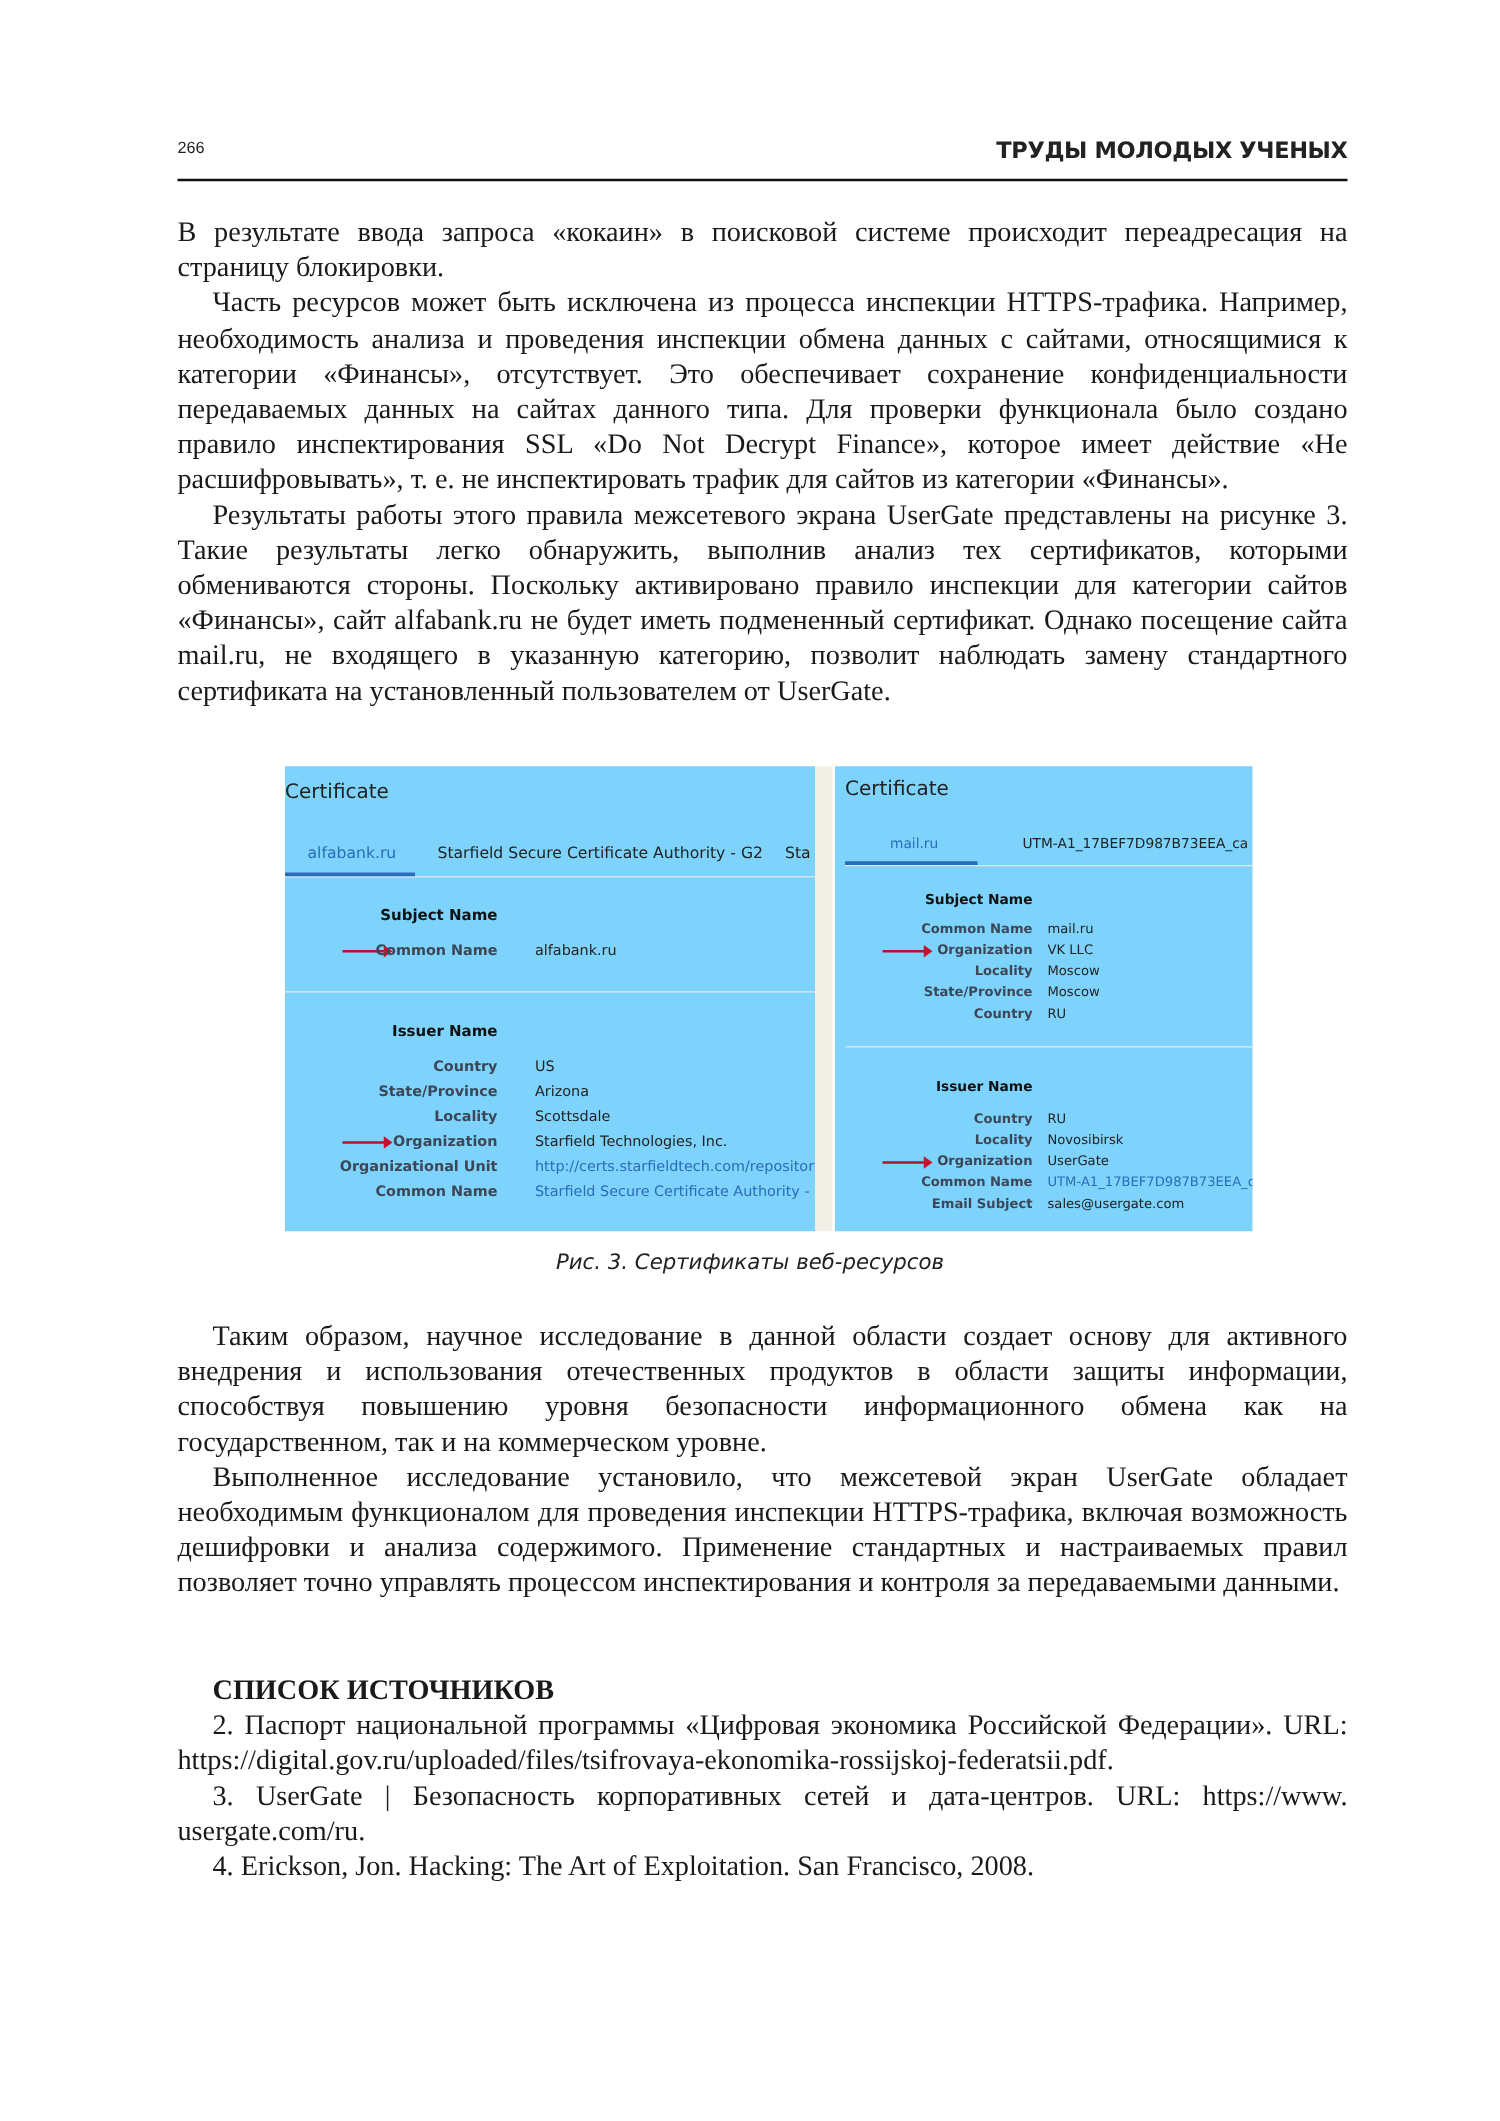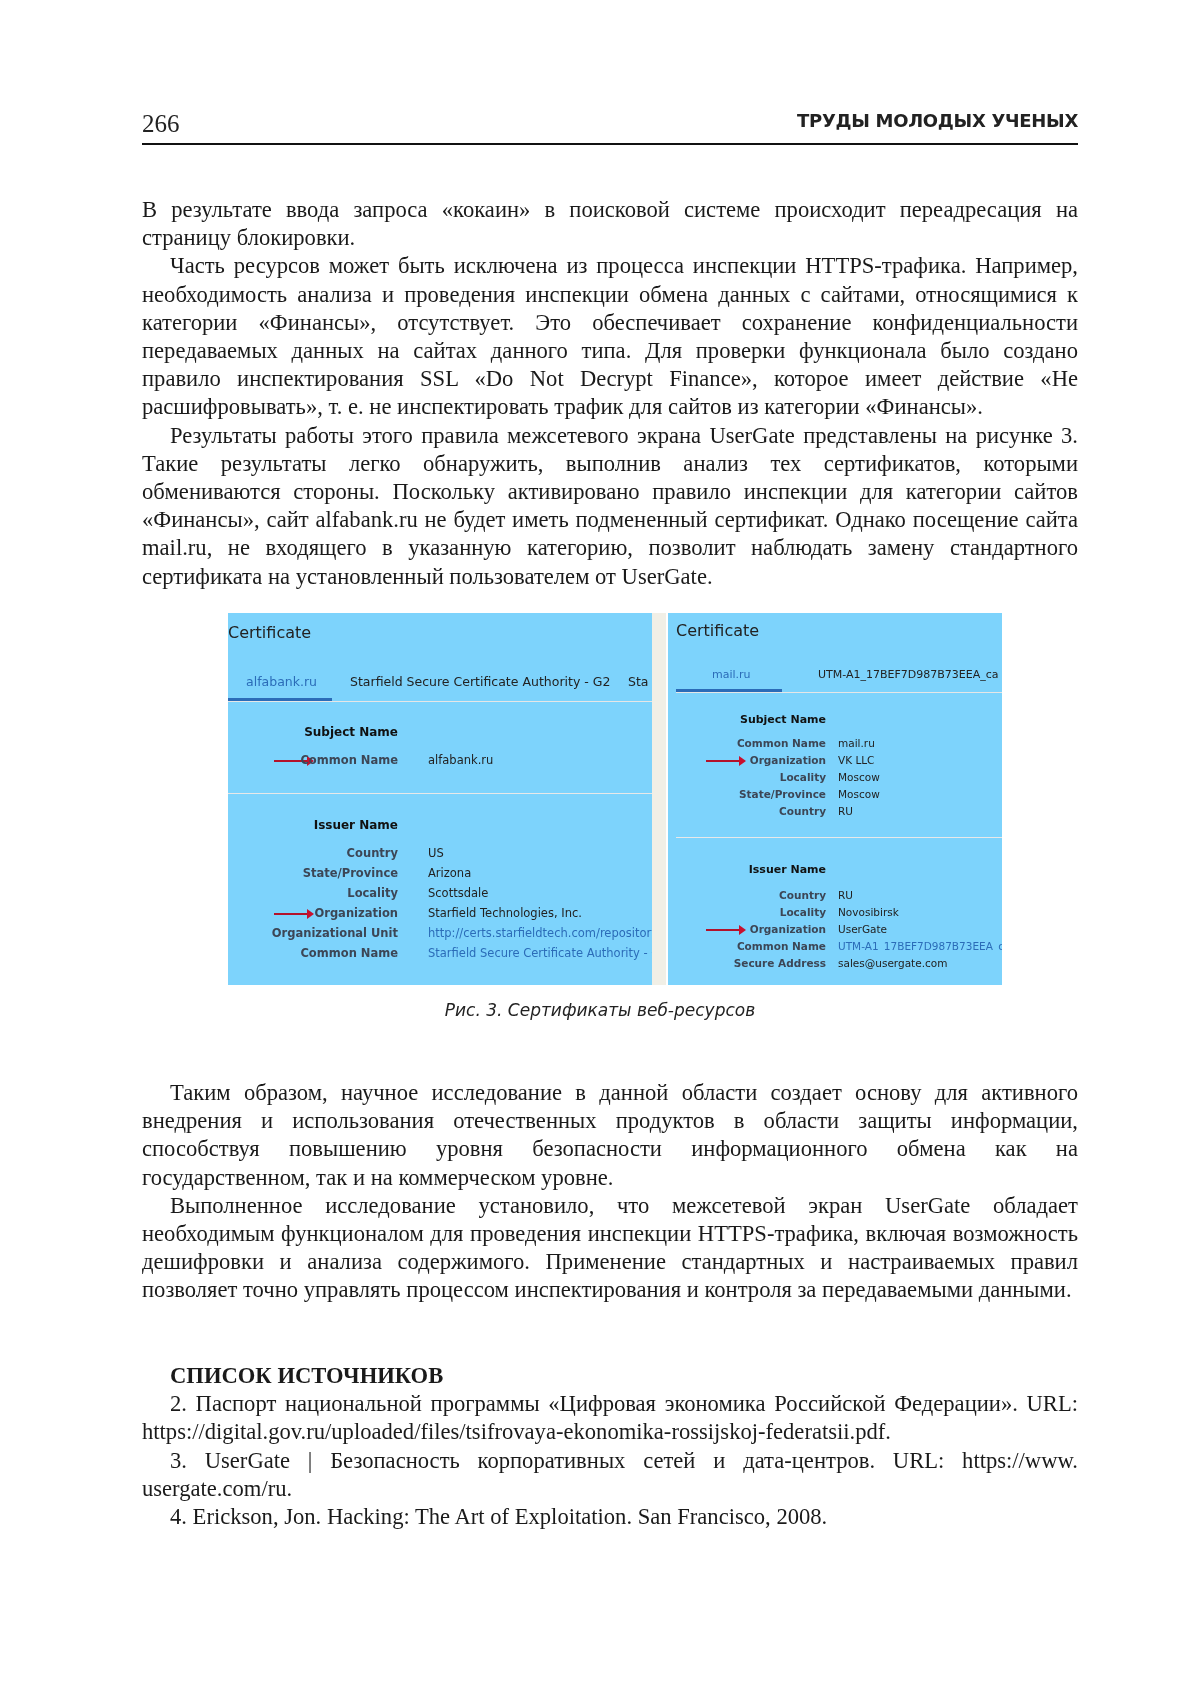--- a/index.html
+++ b/index.html
@@ -1,22 +1,22 @@
 <!DOCTYPE html>
 <html><head>
 <meta charset="utf-8">
 <style>
   html, body { margin: 0; padding: 0; background: #ffffff; }
   body { width: 1200px; height: 1697px; position: relative; overflow: hidden; color: #1a1a1a; }
   .page-header { position: absolute; left: 142px; top: 108px; width: 936px; height: 30px; }
-  .page-num { position: absolute; left: 0; top: 2px; font-family: Liberation Serif, serif; font-size: 25px; color: #222; }
+  .page-num { position: absolute; left: 0; top: 2px; font-family: Liberation Sans, sans-serif; font-size: 13px; color: #222; }
   .running-title { position: absolute; right: 0; top: 2px; font-family: "DejaVu Sans", sans-serif; font-size: 18px; font-weight: bold; letter-spacing: -0.3px; color: #222; }
   .header-rule { position: absolute; left: 142px; top: 143px; width: 936px; height: 0; border-top: 2.5px solid #111; }
 
-  .text-block { position: absolute; left: 142px; width: 936px; font-family: "Liberation Serif", "DejaVu Serif", serif; font-size: 22.6px; line-height: 28.2px; text-align: justify; color: #1a1a1a; margin-top: 24px; }
+  .text-block { position: absolute; left: 142px; width: 936px; font-family: "Liberation Serif", "DejaVu Serif", serif; font-size: 22.6px; line-height: 28.2px; text-align: justify; color: #1a1a1a; }
   .text-block p { margin: 0; text-indent: 28px; }
   .text-block p.noindent { text-indent: 0; }
 
   .figure { position: absolute; left: 228px; top: 613px; width: 774px; height: 372px; }
   .cert-panel { position: absolute; top: 0; background: #7dd3fc; font-family: "DejaVu Sans", sans-serif; }
   .cert-left { left: 0; width: 424px; height: 372px; }
   .cert-right { left: 440px; width: 334px; height: 372px; }
   .panel-sep { position: absolute; left: 424px; top: 0; width: 14px; height: 372px; background: #f1efe6; }
   .cert-title { position: absolute; font-size: 16px; color: #222; }
   .tabs { position: absolute; left: 0; right: 0; border-bottom: 1px solid #e6e6e6; }
@@ -155,21 +155,21 @@
     <div class="row" style="top:310px;">
       <div class="arrow" style="left:38px; width:34px; top:6px;"></div>
       <span class="lbl">Organization</span>
       <span class="val">UserGate</span>
     </div>
     <div class="row" style="top:327px;">
       <span class="lbl">Common Name</span>
       <span class="val link">UTM-A1_17BEF7D987B73EEA_ca</span>
     </div>
     <div class="row" style="top:344px;">
-      <span class="lbl">Secure Address</span>
+      <span class="lbl">Email Subject</span>
       <span class="val">sales@usergate.com</span>
     </div>
   </div>
 </div>
 
 <div class="caption">Рис. 3. Сертификаты веб-ресурсов</div>
 
 <div class="text-block" style="top:1055px;">
   <p>Таким образом, научное исследование в данной области создает основу для активного внедрения и использования отечественных продуктов в области защиты информации, способствуя повышению уровня безопасности информационного обмена как на государственном, так и на коммерческом уровне.</p>
   <p>Выполненное исследование установило, что межсетевой экран UserGate обладает необходимым функционалом для проведения инспекции HTTPS-трафика, включая возможность дешифровки и анализа содержимого. Применение стандартных и настраиваемых правил позволяет точно управлять процессом инспектирования и контроля за передаваемыми данными.</p>

